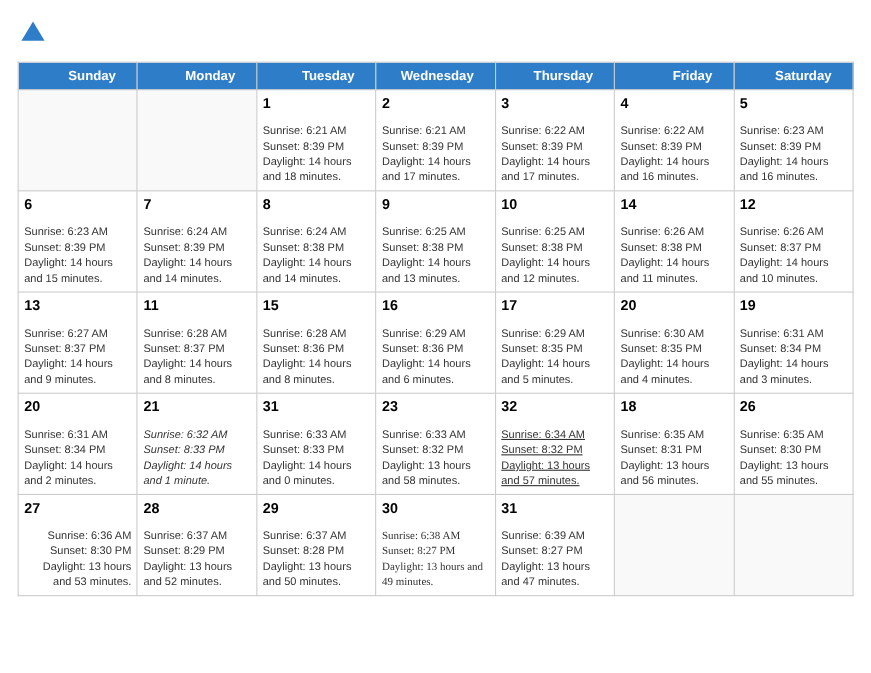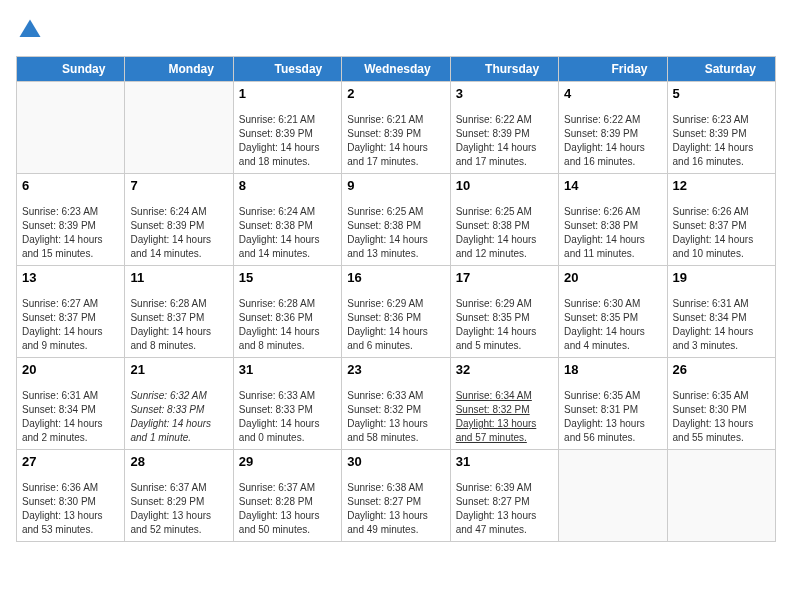--- a/index.html
+++ b/index.html
@@ -277,39 +277,39 @@
         <td>
           <div class="day-number">26</div>
           <div class="day-info" style="white-space: pre-line;">Sunrise: 6:35 AM
 Sunset: 8:30 PM
 Daylight: 13 hours and 55 minutes.</div>
         </td>
       </tr>
       <tr>
         <td>
           <div class="day-number">27</div>
-          <div class="day-info" style="white-space: pre-line;">Sunrise: 6:36 AM
+          <div class="day-info" style="white-space: pre-line; text-align: right;">Sunrise: 6:36 AM
 Sunset: 8:30 PM
 Daylight: 13 hours and 53 minutes.</div>
         </td>
         <td>
           <div class="day-number">28</div>
           <div class="day-info" style="white-space: pre-line;">Sunrise: 6:37 AM
 Sunset: 8:29 PM
 Daylight: 13 hours and 52 minutes.</div>
         </td>
         <td>
           <div class="day-number">29</div>
           <div class="day-info" style="white-space: pre-line;">Sunrise: 6:37 AM
 Sunset: 8:28 PM
 Daylight: 13 hours and 50 minutes.</div>
         </td>
         <td>
           <div class="day-number">30</div>
-          <div class="day-info" style="white-space: pre-line;">Sunrise: 6:38 AM
+          <div class="day-info" style="white-space: pre-line; font-family: Liberation Serif, serif;">Sunrise: 6:38 AM
 Sunset: 8:27 PM
 Daylight: 13 hours and 49 minutes.</div>
         </td>
         <td>
           <div class="day-number">31</div>
           <div class="day-info" style="white-space: pre-line;">Sunrise: 6:39 AM
 Sunset: 8:27 PM
 Daylight: 13 hours and 47 minutes.</div>
         </td>
         <td class="empty"></td>

